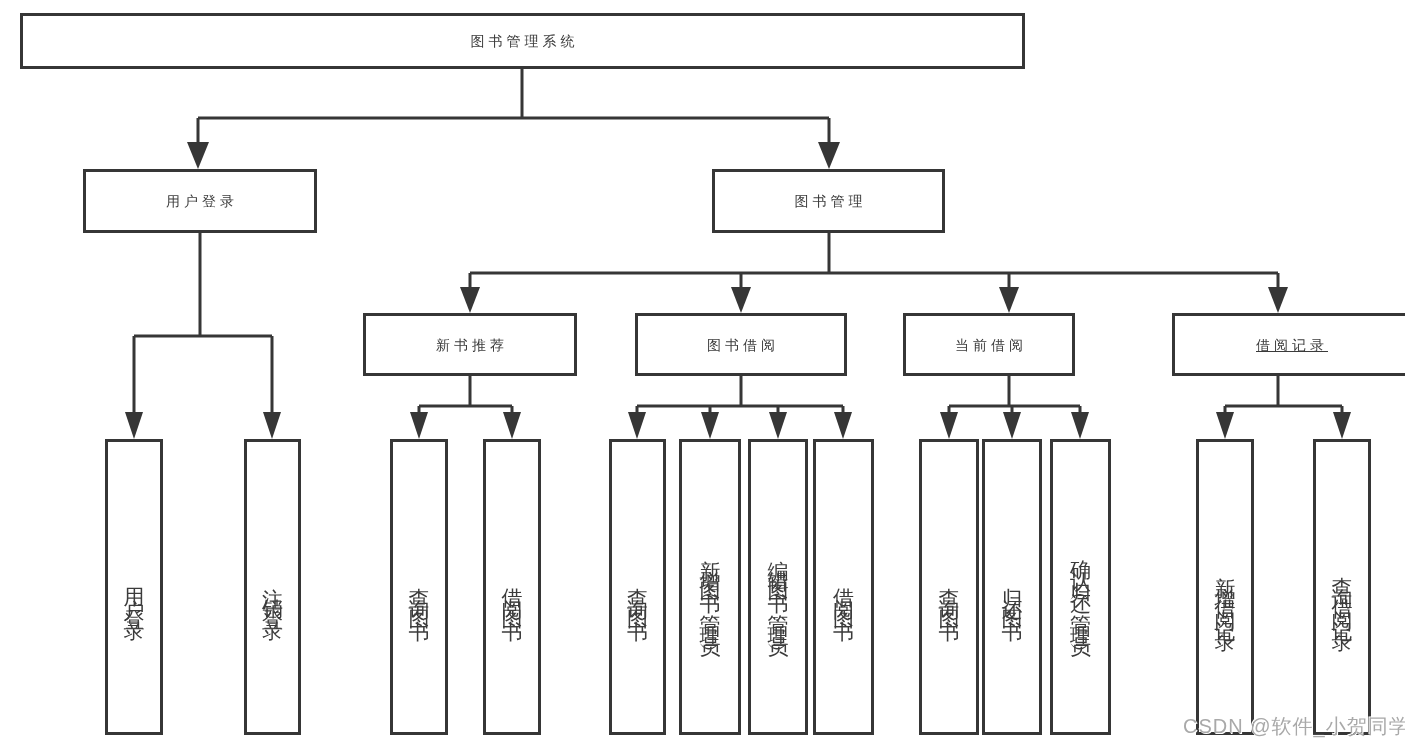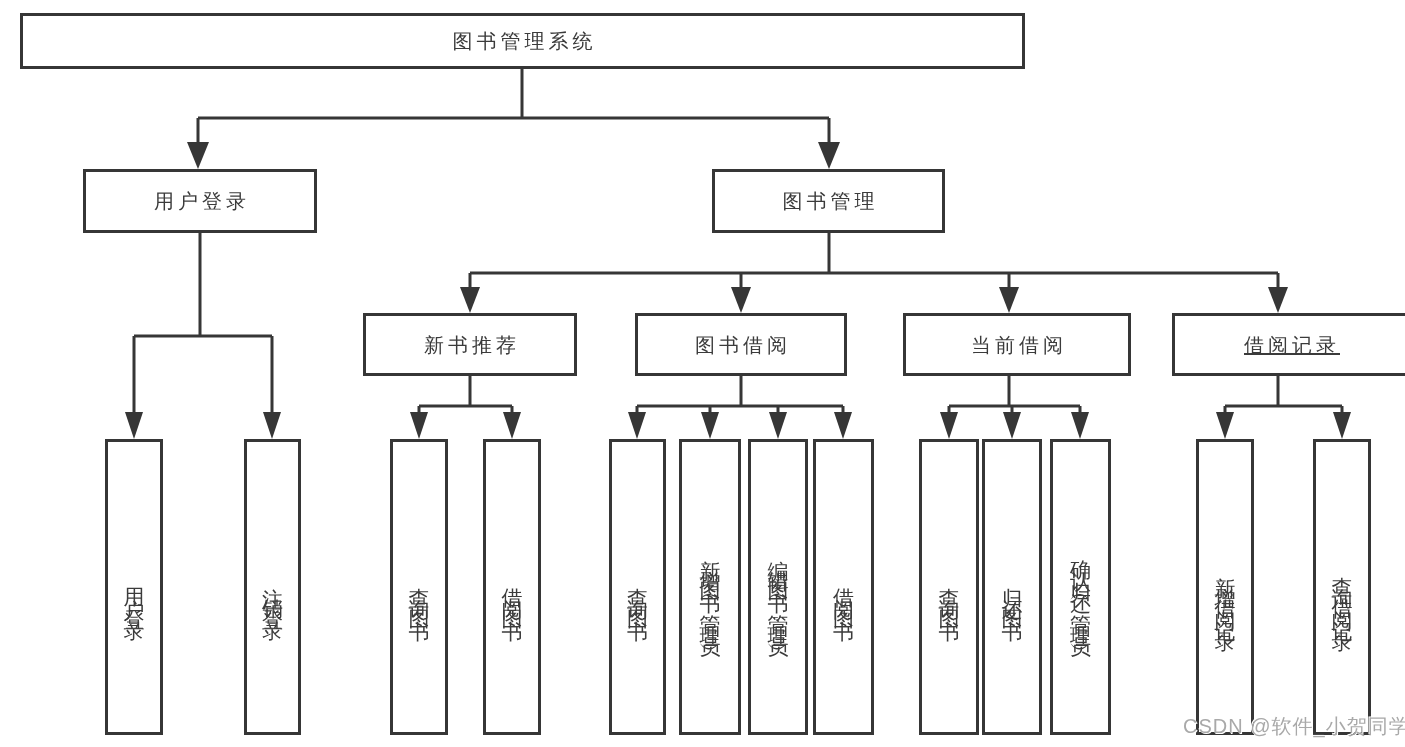--- a/index.html
+++ b/index.html
@@ -31,21 +31,21 @@
     position: absolute;
     box-sizing: border-box;
     border: 3px solid #363636;
     background: #ffffff;
     display: flex;
     align-items: center;
     justify-content: center;
     color: #3b3b3b;
   }
   .node .hlabel {
-    font-size: 20px;
+    font-size: 14px;
     letter-spacing: 4px;
     margin-right: -4px;
     white-space: nowrap;
     line-height: 1;
   }
   .node .vlabel {
     writing-mode: vertical-rl;
     text-orientation: mixed;
     font-size: 21px;
     letter-spacing: 11px;
@@ -127,21 +127,21 @@
   <div class="node" style="left:712px; top:169px; width:233px; height:64px;">
     <span class="hlabel">图书管理</span>
   </div>
 
   <div class="node" style="left:363px; top:313px; width:214px; height:63px;">
     <span class="hlabel">新书推荐</span>
   </div>
   <div class="node" style="left:635px; top:313px; width:212px; height:63px;justify-content:center;">
     <span class="hlabel">图书借阅</span>
   </div>
-  <div class="node" style="left:903px; top:313px; width:228px; height:63px;">
+  <div class="node" style="left:903px; top:313px; width:172px; height:63px;">
     <span class="hlabel">当前借阅</span>
   </div>
   <div class="node" style="left:1172px; top:313px; width:236px; height:63px;text-decoration:underline;">
     <span class="hlabel">借阅记录</span>
   </div>
 
   <div class="node" style="left:105px; top:439px; width:58px; height:296px;">
     <span class="vlabel">用户登录</span>
   </div>
   <div class="node" style="left:244px; top:439px; width:57px; height:296px;">

